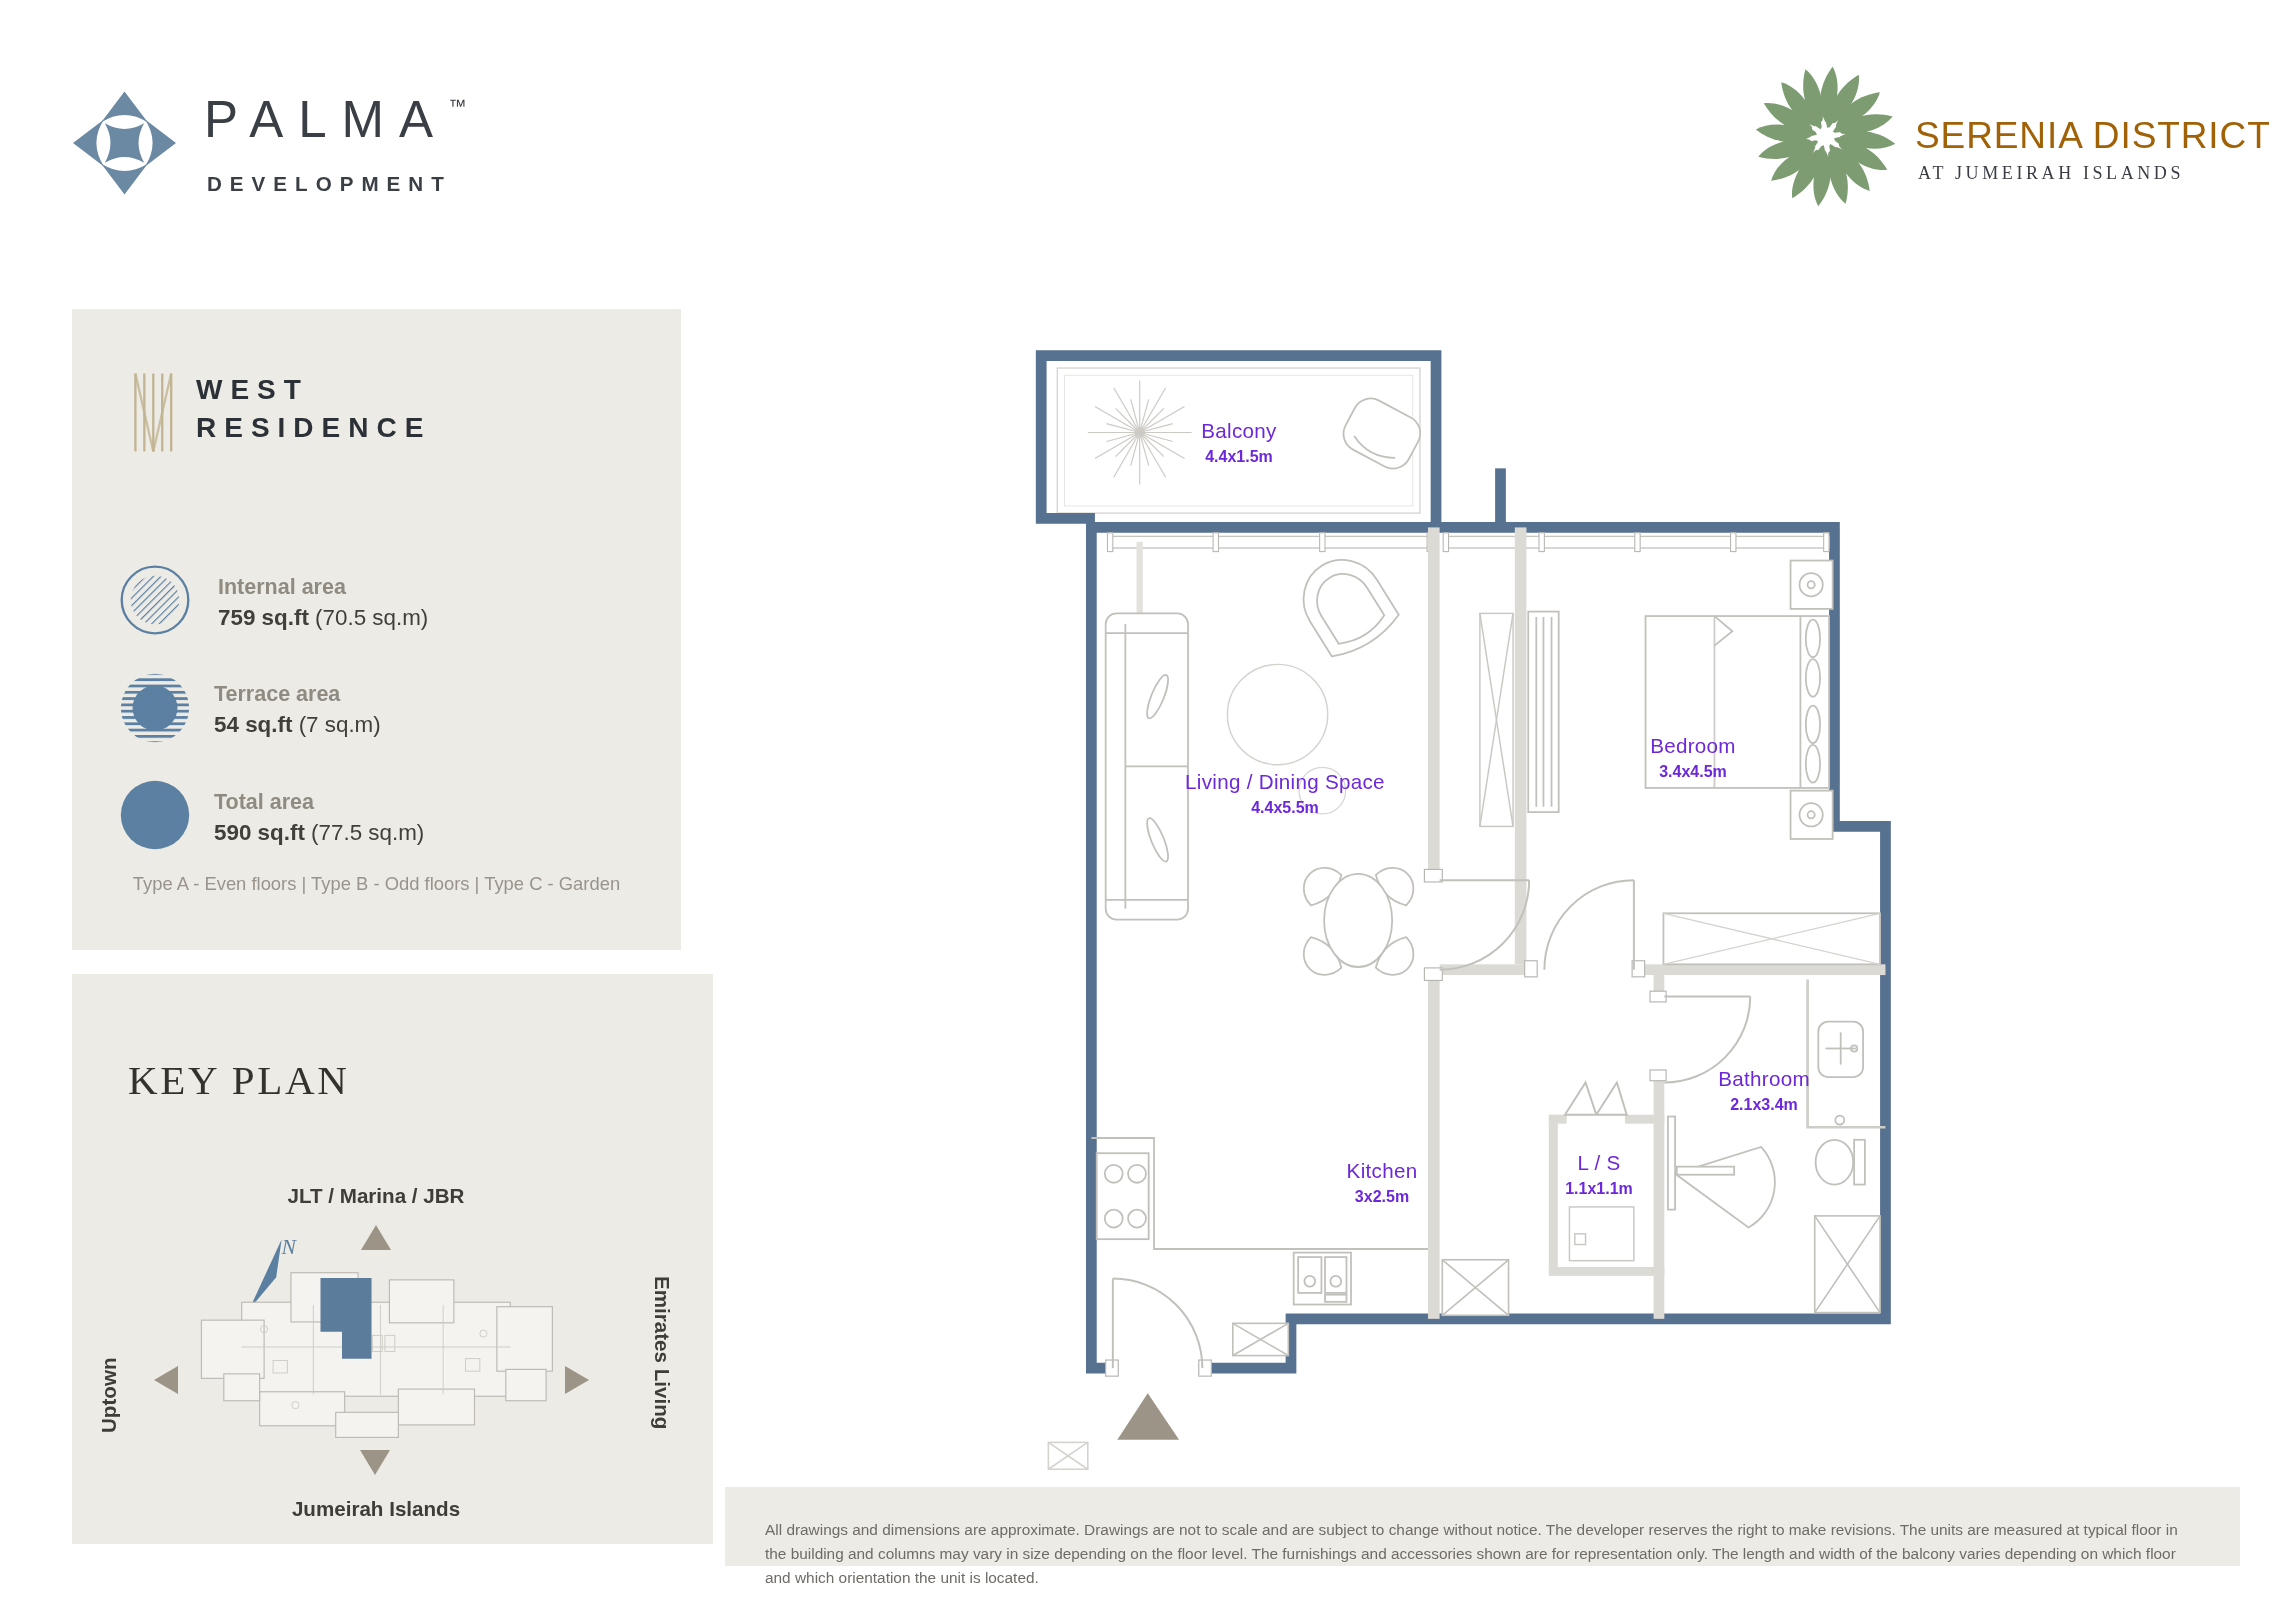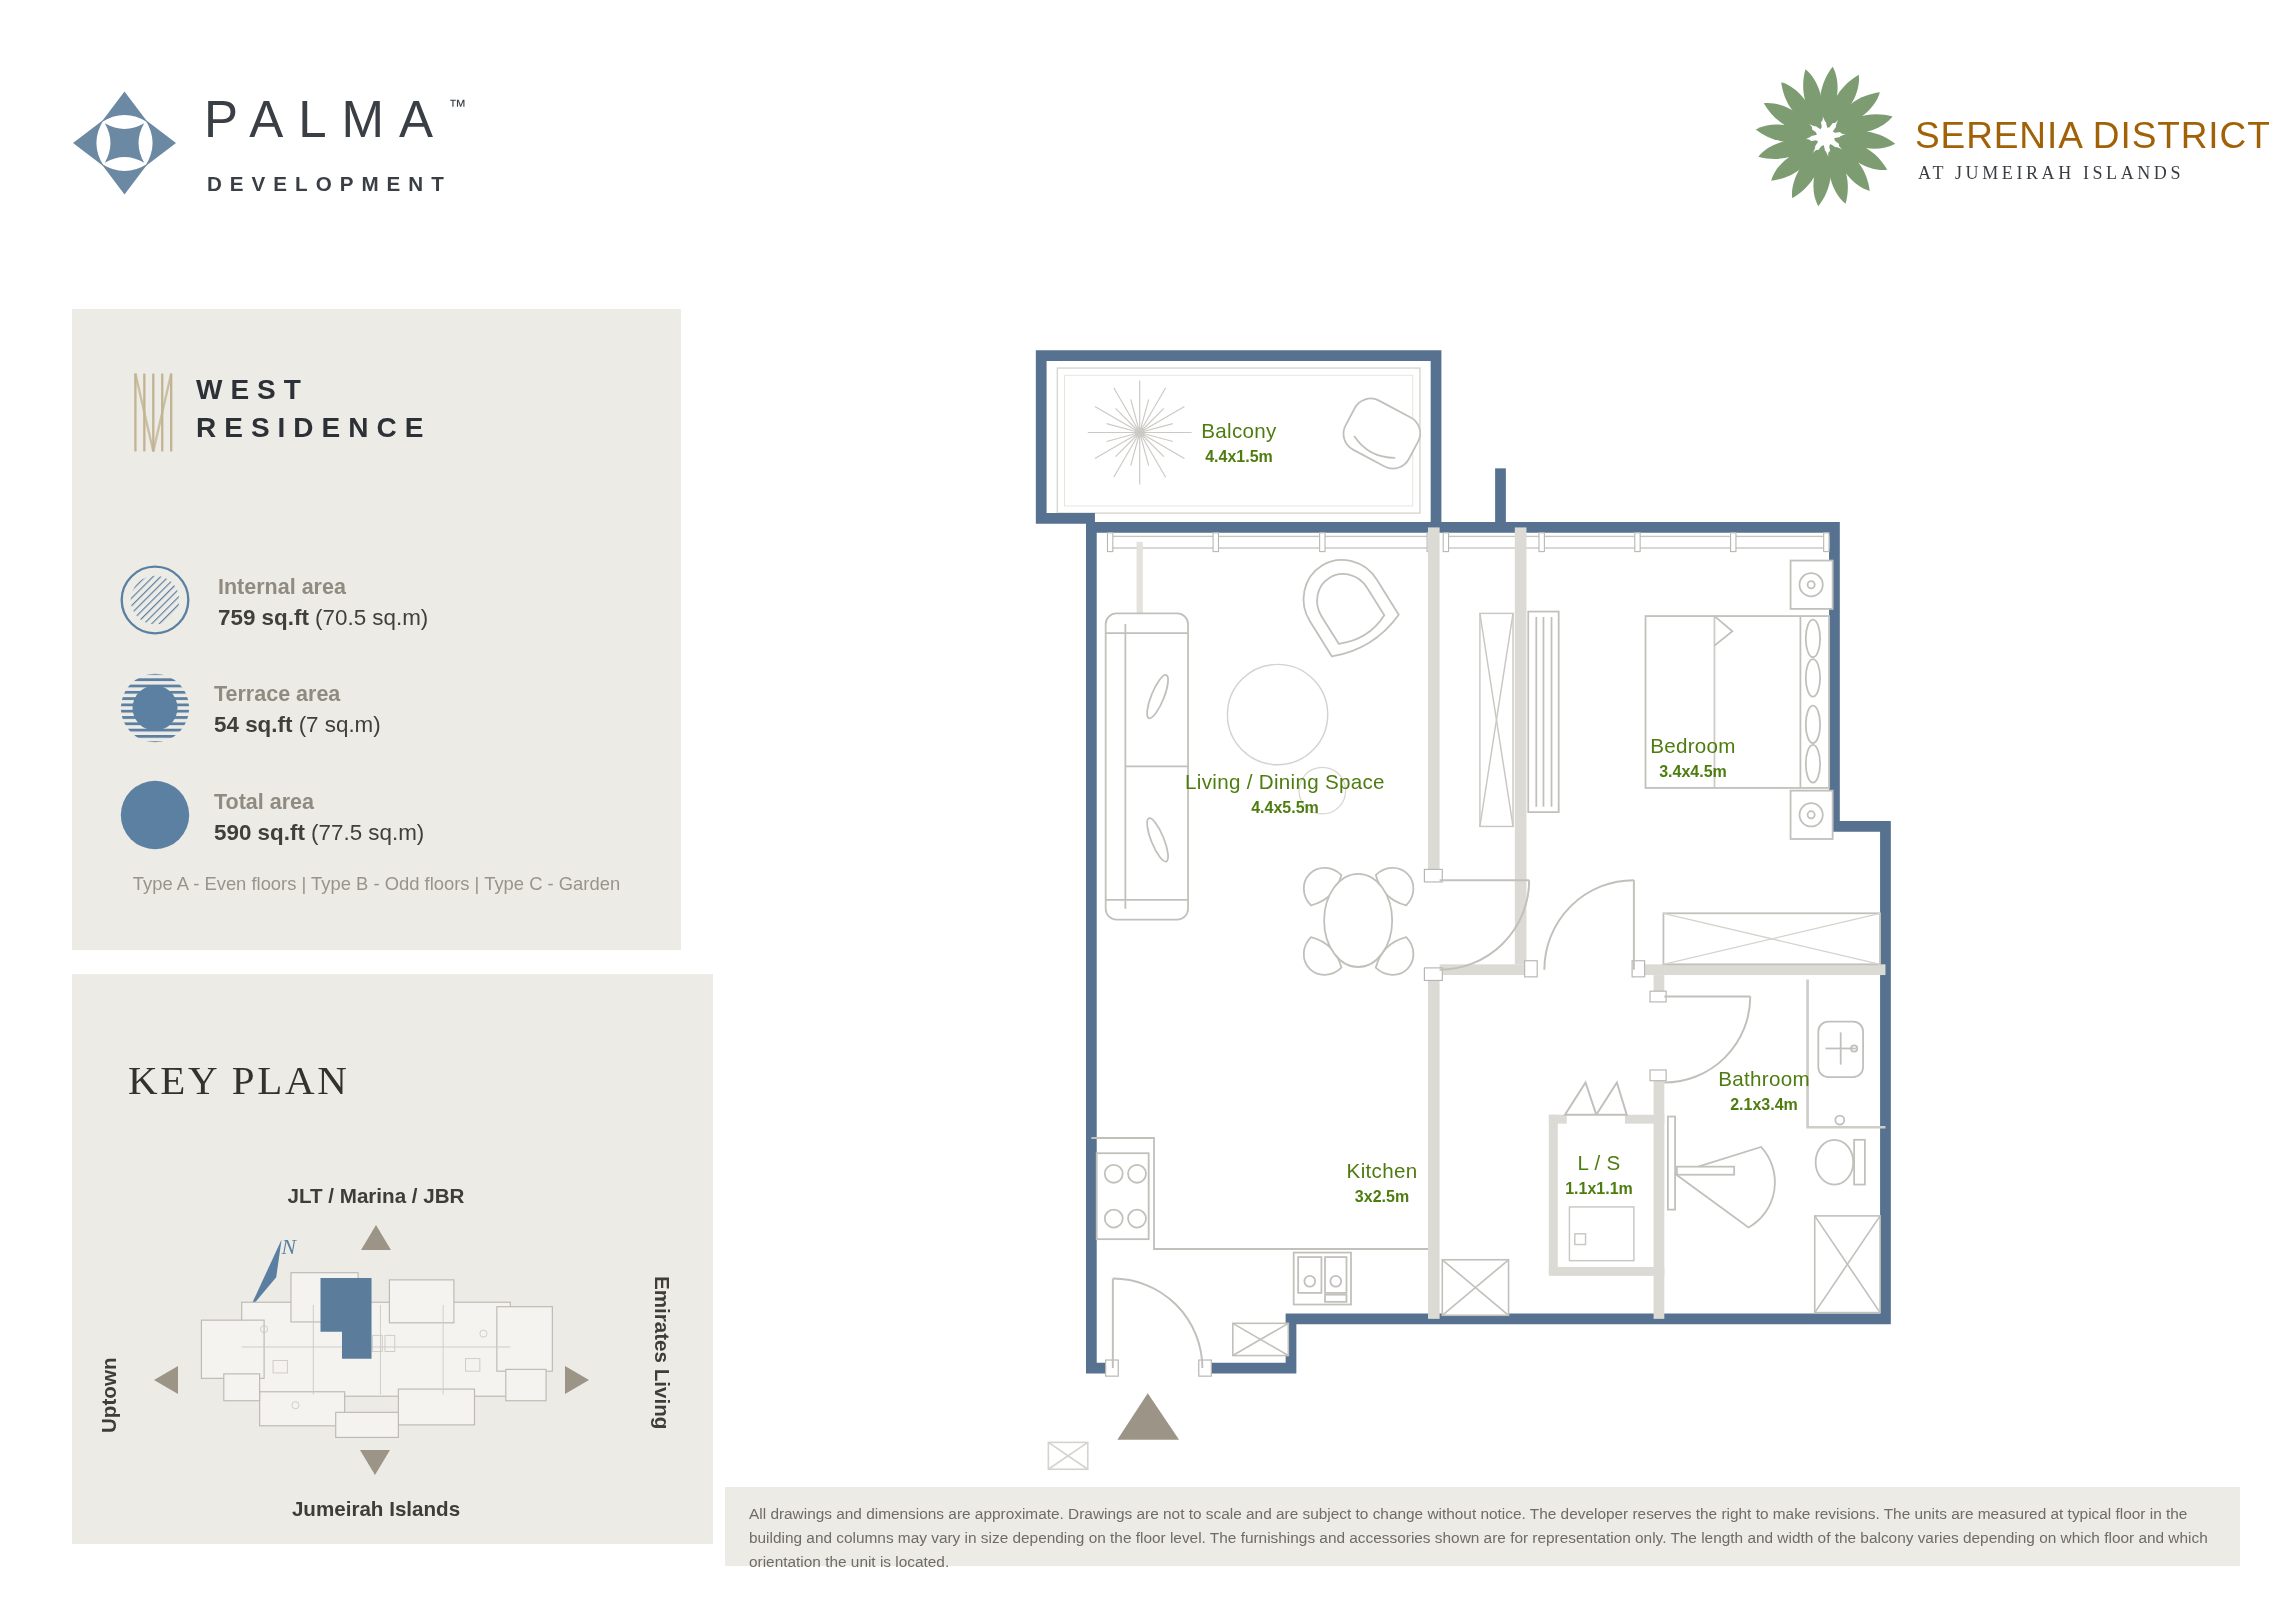--- a/index.html
+++ b/index.html
@@ -25,26 +25,26 @@
   .floor-note{font-size:18.4px;color:#98948b;width:100%;text-align:center;}
   
   .keyplan-title{font-family:"Liberation Serif",serif;font-size:41px;letter-spacing:2.7px;color:#34322c;}
   .dir-label{font-size:20.6px;font-weight:700;color:#3f3d37;white-space:nowrap;}
   .tri{width:0;height:0;position:absolute;}
   .tri-up{border-left:15px solid transparent;border-right:15px solid transparent;border-bottom:25px solid #9d9488;}
   .tri-down{border-left:15px solid transparent;border-right:15px solid transparent;border-top:25px solid #9d9488;}
   .tri-left{border-top:14.3px solid transparent;border-bottom:14.3px solid transparent;border-right:24px solid #9d9488;}
   .tri-right{border-top:14.3px solid transparent;border-bottom:14.3px solid transparent;border-left:24px solid #9d9488;}
   
-  .room-label{position:absolute;transform:translateX(-50%);text-align:center;color:#4d7c0f;}
+  .room-label{position:absolute;transform:translateX(-50%);text-align:center;color:#6d28d9;}
   .room-name{font-size:20.6px;letter-spacing:0.3px;}
   .room-dims{font-size:16px;font-weight:700;margin-top:4.5px;}
   
   .disclaimer{position:absolute;left:725px;top:1487px;width:1515px;height:79px;background:#edebe6;}
-  .disclaimer p{margin:0;padding:15px 24px;font-size:15.4px;line-height:24px;color:#6f6c66;}
+  .disclaimer p{margin:16px;padding:15px 24px;font-size:15.4px;line-height:24px;color:#6f6c66;}
   .ctr{transform:translateX(-50%);}
 </style>
 </head>
 <body>
 
 <div id="page">
 
   <div class="abs" style="left:73px;top:90px;">
     <svg width="103" height="106" viewBox="0 0 110 110">
       <path d="M 55,0 L 80,33 Q 55,17 30,33 Z" fill="#6b89a3"></path>

